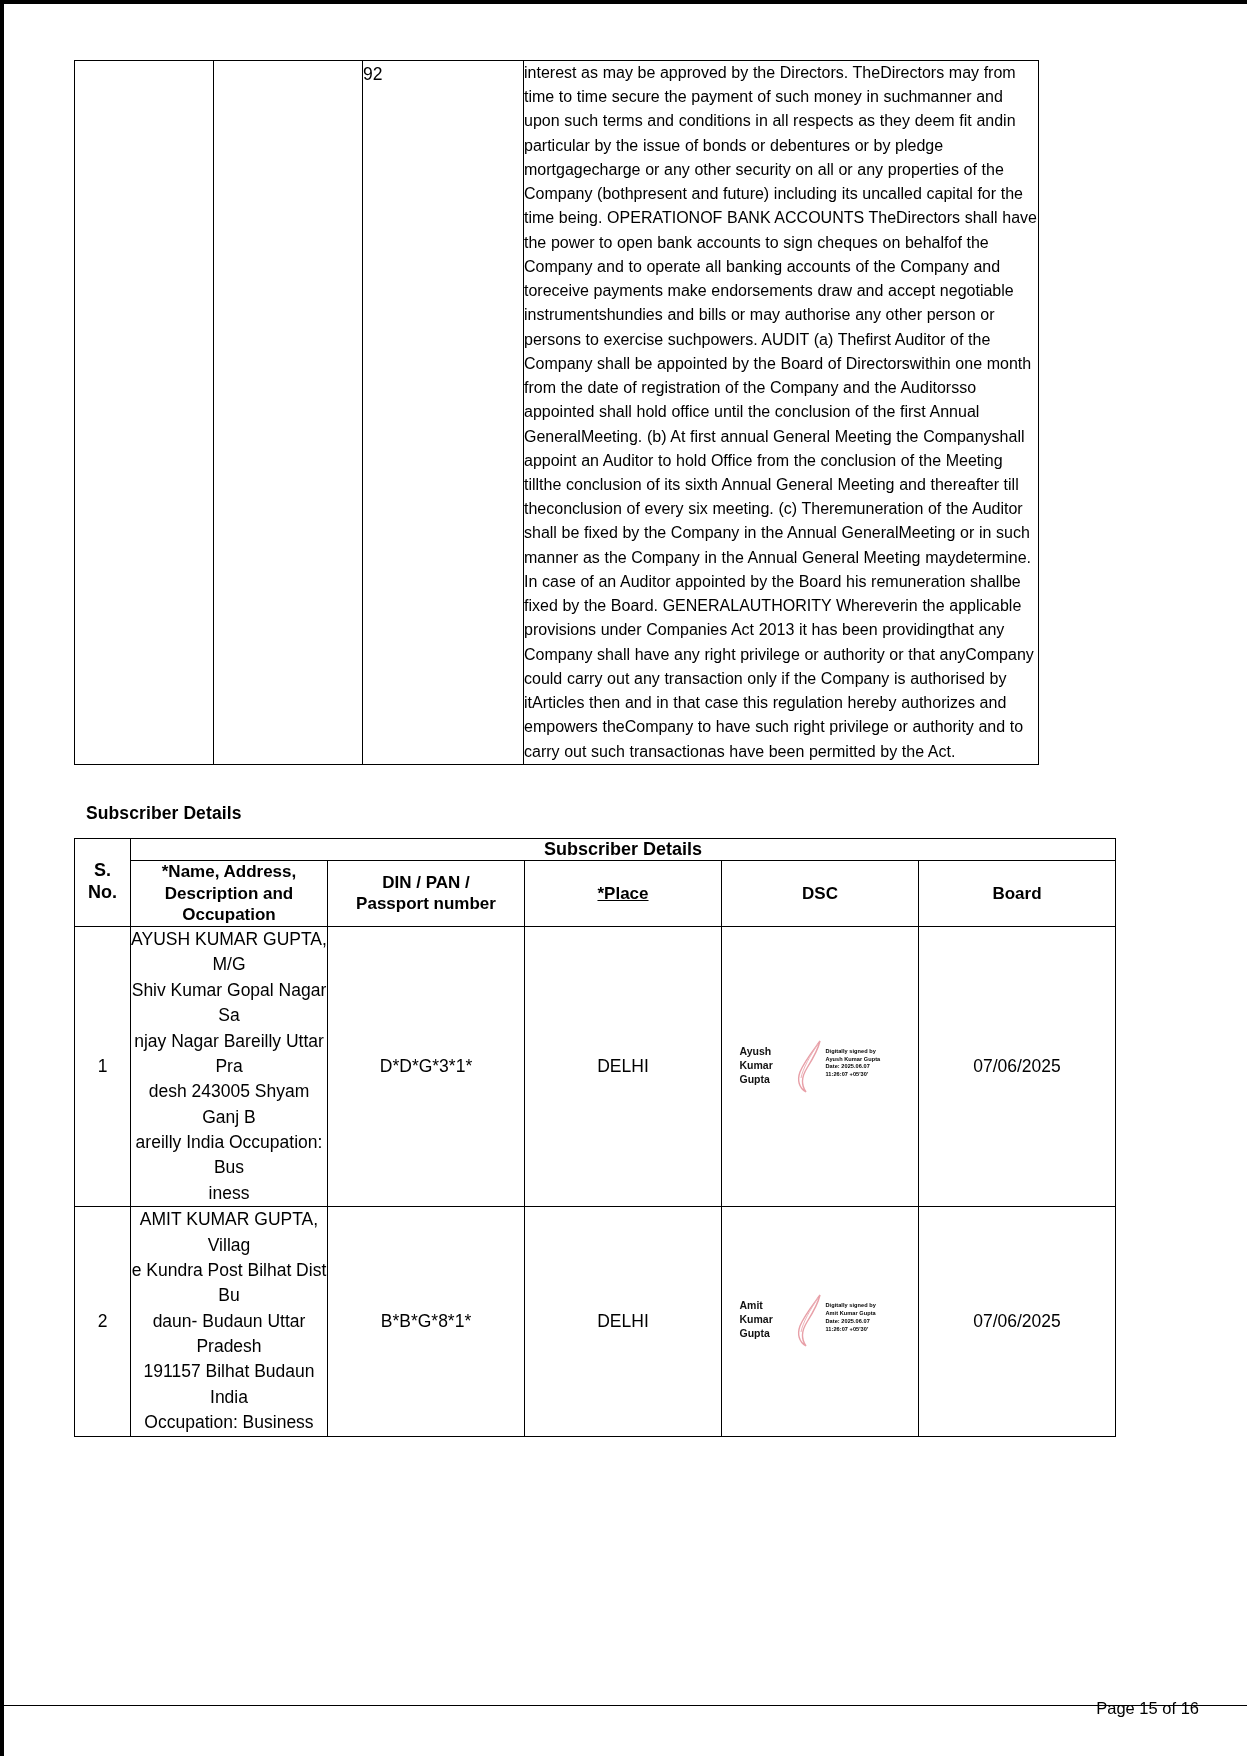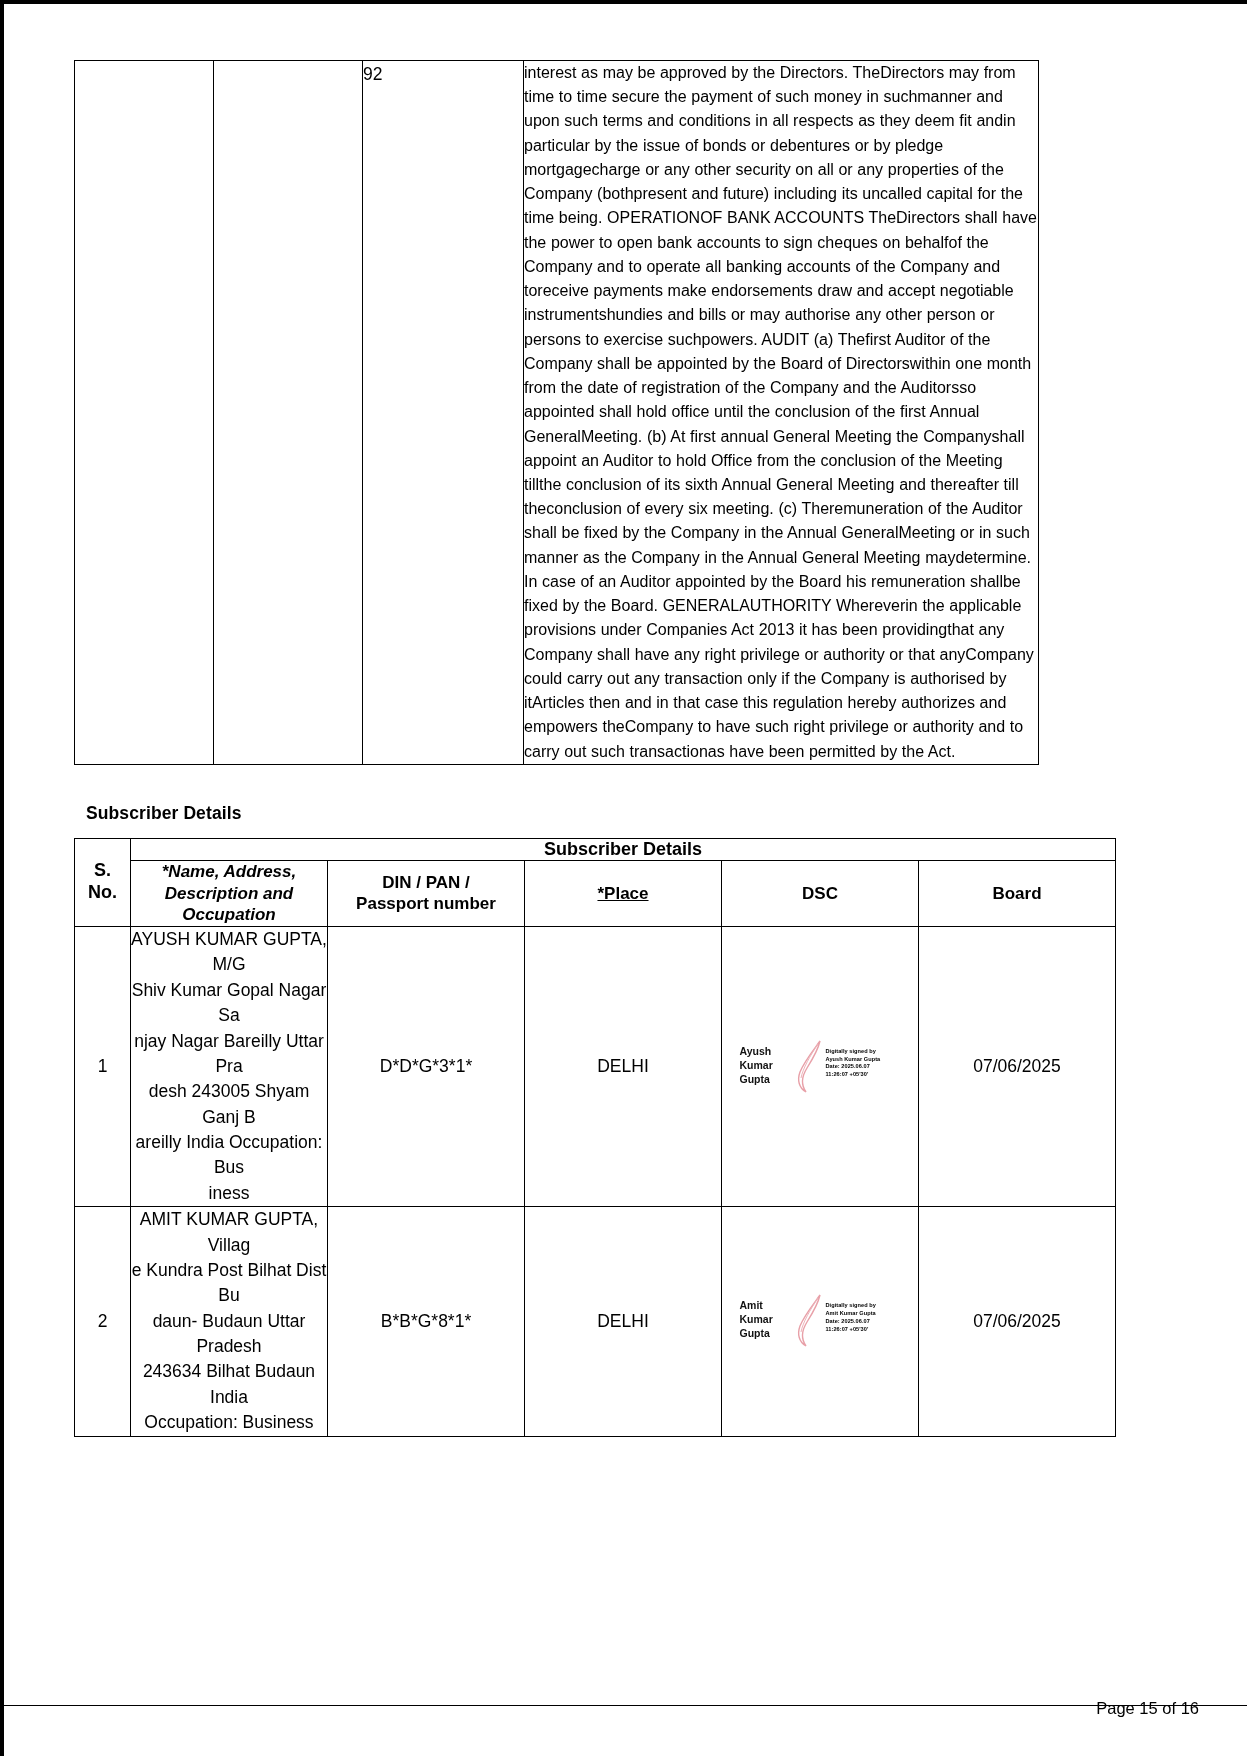--- a/index.html
+++ b/index.html
@@ -183,21 +183,21 @@
     <div class="section-title">Subscriber Details</div>
 
     <table class="sub-table">
       <tbody>
           <tr>
         <td class="s-sno sno-head" rowspan="2" style="white-space:pre-line;">S.
 No.</td>
         <td class="banner-head" colspan="5">Subscriber Details</td>
       </tr>
       <tr>
-        <td class="s-name col-head" style="white-space:pre-line;font-style:italic;">*Name, Address,
+        <td class="s-name col-head" style="white-space:pre-line;">*Name, Address,
 Description and Occupation</td>
         <td class="s-din col-head" style="white-space:pre-line;">DIN / PAN /
 Passport number</td>
         <td class="s-place col-head">*Place</td>
         <td class="s-dsc col-head">DSC</td>
         <td class="s-dated col-head">Board</td>
       </tr>
 
       <tr>
         <td class="cell">1</td>
@@ -225,21 +225,21 @@
           </div>
         </td>
         <td class="cell">07/06/2025</td>
       </tr>
 
       <tr>
         <td class="cell">2</td>
         <td class="cell cell-name" style="white-space:pre-line;">AMIT KUMAR GUPTA, Villag
 e Kundra Post Bilhat Dist Bu
 daun- Budaun Uttar Pradesh
-243634 Bilhat Budaun India
+191157 Bilhat Budaun India
 Occupation: Business</td>
         <td class="cell">B*B*G*8*1*</td>
         <td class="cell">DELHI</td>
         <td class="dsc-cell">
           <div class="dsc-stamp">
             <div class="dsc-name">Amit
 Kumar
 Gupta</div>
             <svg class="dsc-squiggle" viewBox="0 0 34 58">
               <path d="M26 3 C18 14, 10 24, 6 34 C3 42, 5 50, 12 54 C7 47, 8 38, 13 30 C18 22, 24 12, 26 3 Z" fill="none" stroke="#e8a0a8" stroke-width="1.4"></path>

